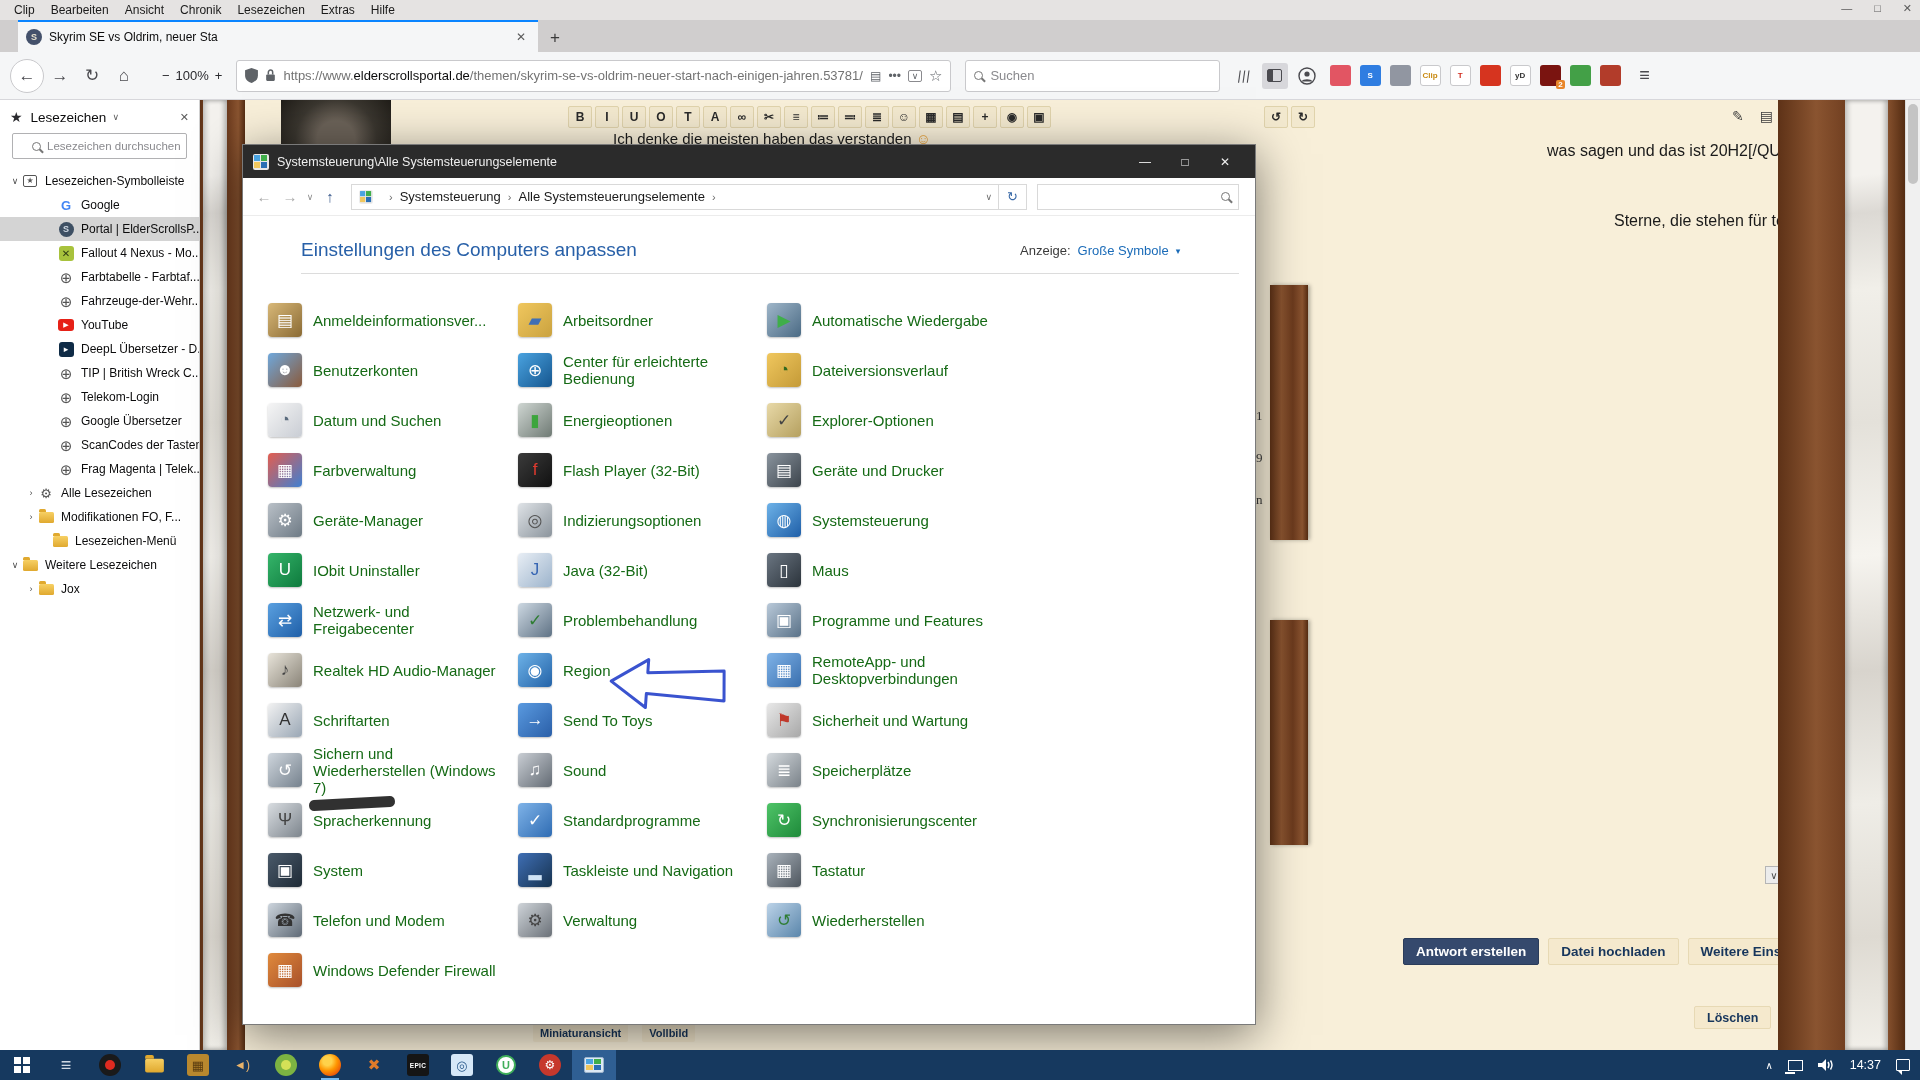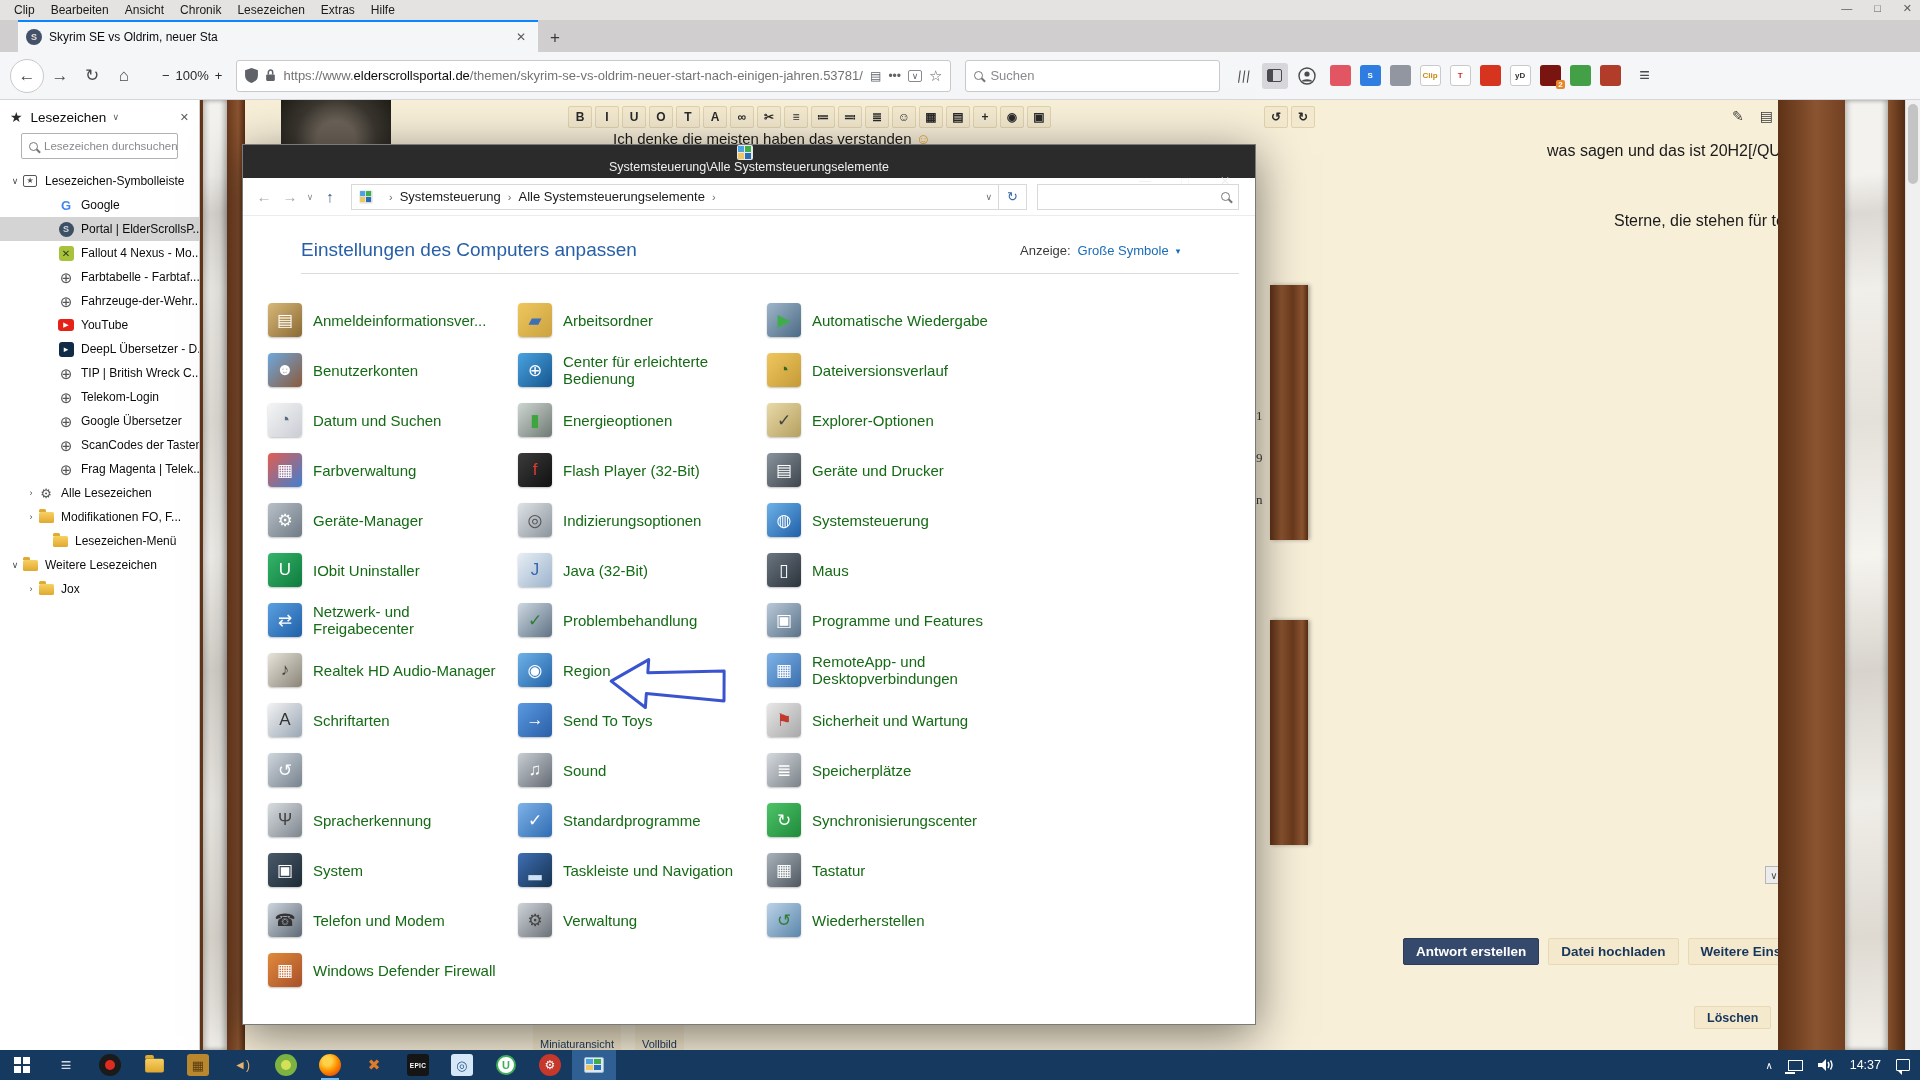--- a/index.html
+++ b/index.html
@@ -37,21 +37,21 @@
   .ext { width:21px; height:21px; border-radius:3px; display:flex; align-items:center; justify-content:center; font-size:8px; font-weight:bold; color:#fff; position:relative; flex:none; }
   .ext .badge { position:absolute; bottom:-3px; right:-4px; background:#e8862a; color:#fff; font-size:8px; padding:0 2px; border-radius:2px; }
 
   
   #main { position:absolute; left:0; top:100px; right:0; bottom:30px; }
   #sidebar { position:absolute; left:0; top:0; width:200px; height:100%; background:#fff; border-right:1px solid #d0d0d0; z-index:2; }
   #sbhead { display:flex; align-items:center; padding:9px 10px 6px; font-size:13.5px; color:#0c0c0d; }
   #sbhead .star { font-size:14px; color:#2a2a2e; margin-right:8px; }
   #sbhead .chev { font-size:9px; color:#5a5a5a; margin-left:6px; }
   #sbhead .sbclose { margin-left:auto; color:#5a5a5a; font-size:11px; }
-  #sbsearch { margin:2px 21px 10px; height:26px; border:1px solid #b1b1b3; border-radius:2px; display:flex; align-items:center; padding:0 7px; gap:6px; }
+  #sbsearch { margin:2px 12px 10px; height:26px; border:1px solid #b1b1b3; border-radius:2px; display:flex; align-items:center; padding:0 19px; gap:6px; }
   #sbsearch .ph { font-size:11.5px; color:#8a8a8e; white-space:nowrap; }
   .bm-row { height:24px; display:flex; align-items:center; font-size:12px; color:#0c0c0d; white-space:nowrap; overflow:hidden; }
   .bm-row.sel { background:#d4d4d4; }
   .bm-chev { width:14px; font-size:9px; color:#4a4a4a; flex:none; text-align:center; }
   .bm-ic { width:16px; height:16px; margin-right:7px; flex:none; display:flex; align-items:center; justify-content:center; font-size:12px; }
   .ic-google { color:#4285F4; font-weight:bold; font-size:13px; }
   .ic-portal { width:15px; height:15px; border-radius:50%; background:#3d4f63; color:#cfd8e3; font-size:9px; font-weight:bold; display:flex; align-items:center; justify-content:center; }
   .ic-nexus { width:15px; height:15px; background:#a8c23c; color:#2f3a14; border-radius:3px; font-size:10px; display:flex; align-items:center; justify-content:center; }
   .ic-globe { color:#555; font-size:15px; line-height:15px; }
   .ic-youtube { width:16px; height:12px; background:#e62117; border-radius:3px; color:#fff; font-size:7px; display:flex; align-items:center; justify-content:center; }
@@ -79,29 +79,29 @@
   .plank { position:absolute; left:1070px; width:38px; box-shadow:2px 0 4px rgba(0,0,0,.3); }
   #frags { position:absolute; left:1056px; top:282px; width:14px; color:#3a3a3a; font-size:13px; font-family:"Liberation Serif",serif; }
   .fragchip { width:13px; height:4px; background:#2a2a2a; margin-bottom:4px; }
   .fragnum { display:block; margin-top:26px; }
   #qscroll { position:absolute; left:1565px; top:766px; width:18px; height:18px; background:#ececec; border:1px solid #b5b5b5; color:#4a4a4a; font-size:10px; display:flex; align-items:center; justify-content:center; }
   #replybtns { position:absolute; left:1203px; top:838px; display:flex; gap:9px; }
   .fbtn { height:27px; padding:0 12px; display:flex; align-items:center; font-size:13.5px; font-weight:bold; color:#17365c; background:#f5e9cd; border:1px solid #e7d9b4; border-radius:2px; white-space:nowrap; }
   .fbtn.primary { background:#35496d; color:#fff; border-color:#2b3c5a; }
   #loeschen { position:absolute; left:1494px; top:906px; }
   #minitabs { position:absolute; left:333px; top:924px; display:flex; gap:14px; }
-  .minitab { font-size:11px; font-weight:normal; color:#17365c; background:#f3e7cc; padding:14px 7px; border-radius:2px; }
+  .minitab { font-size:11px; font-weight:bold; color:#17365c; background:#f3e7cc; padding:3px 7px; border-radius:2px; }
   #frameR { position:absolute; left:1578px; top:0; bottom:0; width:127px; }
   #frameR .marble { position:absolute; left:67px; top:0; bottom:0; width:43px; }
   #pgscroll { position:absolute; right:0; top:0; bottom:0; width:15px; background:#f0f0f0; border-left:1px solid #dcdcdc; }
   #pgscroll .thumb { position:absolute; left:2px; right:2px; top:4px; height:80px; background:#c4c4c4; border-radius:5px; }
 
   
   #cpwin { position:absolute; left:242px; top:144px; width:1014px; height:881px; background:#fff; border:1px solid #7a7a7a; box-shadow:0 10px 45px rgba(0,0,0,.5); z-index:5; }
-  #cptitle { height:33px; background:#2b2b2b; display:flex; align-items:center; padding:0 10px; color:#efefef; font-size:12.5px;flex-direction:column; }
+  #cptitle { height:33px; background:#2b2b2b; display:flex; align-items:center; padding:0 10px; color:#efefef; font-size:12.5px; }
   .cpappicon { width:16px; height:16px; background:#e8e8e8; border-radius:2px; display:grid; grid-template-columns:6px 6px; grid-template-rows:6px 6px; gap:1px; padding:1px; margin-right:8px; }
   .cpappicon i:nth-child(1){background:#4aa3e0;} .cpappicon i:nth-child(2){background:#3fae4a;}
   .cpappicon i:nth-child(3){background:#f0c75e;} .cpappicon i:nth-child(4){background:#2a6fb5;}
   #cpctl { margin-left:auto; display:flex; }
   #cpctl span { width:40px; text-align:center; font-size:12px; color:#f0f0f0; }
   #cptools { height:38px; background:#fff; border-bottom:1px solid #ececec; display:flex; align-items:center; padding:0 8px; }
   .cpnav { color:#a8a8a8; font-size:15px; width:26px; text-align:center; }
   .cpnav.dark { color:#3a5a8c; }
   .cpnav.small { font-size:9px; width:14px; color:#8a8a8a; }
   #crumbbox { margin-left:8px; width:648px; height:26px; border:1px solid #d9d9d9; display:flex; align-items:center; padding:0 6px; font-size:13px; color:#1a1a1a; gap:7px; }
@@ -488,20 +488,21 @@
           <div class="cp-item">
             <span class="cp-ic" style="background: linear-gradient(135deg, rgb(232, 228, 218), rgb(138, 132, 120)); color: rgb(68, 68, 68);">♪</span>
             <span class="cp-label">Realtek HD Audio-Manager</span>
           </div>
           <div class="cp-item">
             <span class="cp-ic" style="background: linear-gradient(135deg, rgb(242, 242, 242), rgb(154, 167, 181)); color: rgb(51, 51, 51);">A</span>
             <span class="cp-label">Schriftarten</span>
           </div>
           <div class="cp-item">
             <span class="cp-ic" style="background: linear-gradient(135deg, rgb(207, 214, 221), rgb(118, 130, 142));">↺</span>
+            <span class="cp-label">Sichern und Wiederherstellen (Windows 7)<i class="smudge"></i></span>
           </div>
           <div class="cp-item">
             <span class="cp-ic" style="background: linear-gradient(135deg, rgb(217, 221, 225), rgb(125, 133, 141)); color: rgb(68, 68, 68);">Ψ</span>
             <span class="cp-label">Spracherkennung</span>
           </div>
           <div class="cp-item">
             <span class="cp-ic" style="background: linear-gradient(135deg, rgb(74, 90, 106), rgb(30, 42, 54));">▣</span>
             <span class="cp-label">System</span>
           </div>
           <div class="cp-item">

